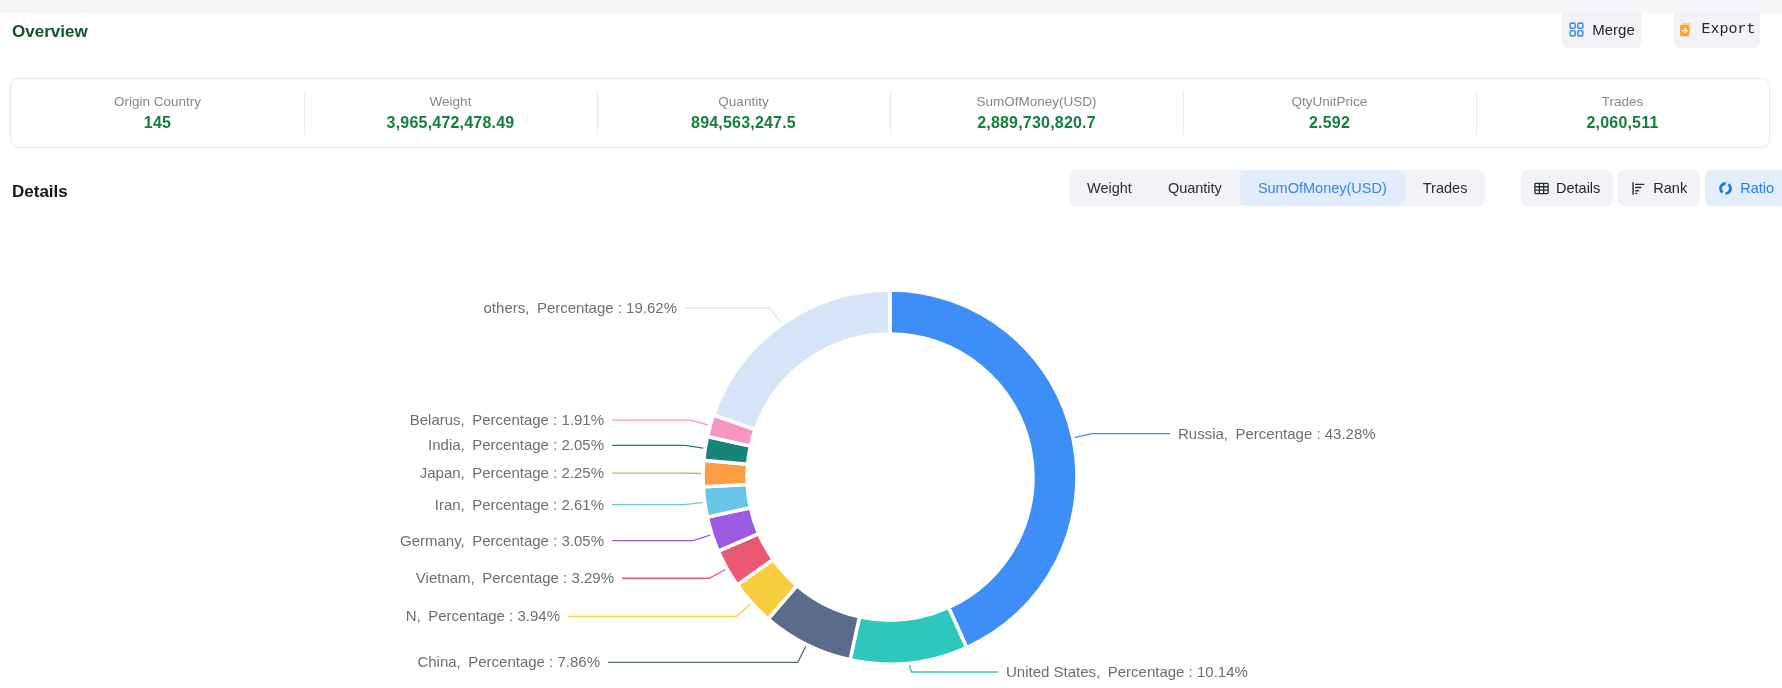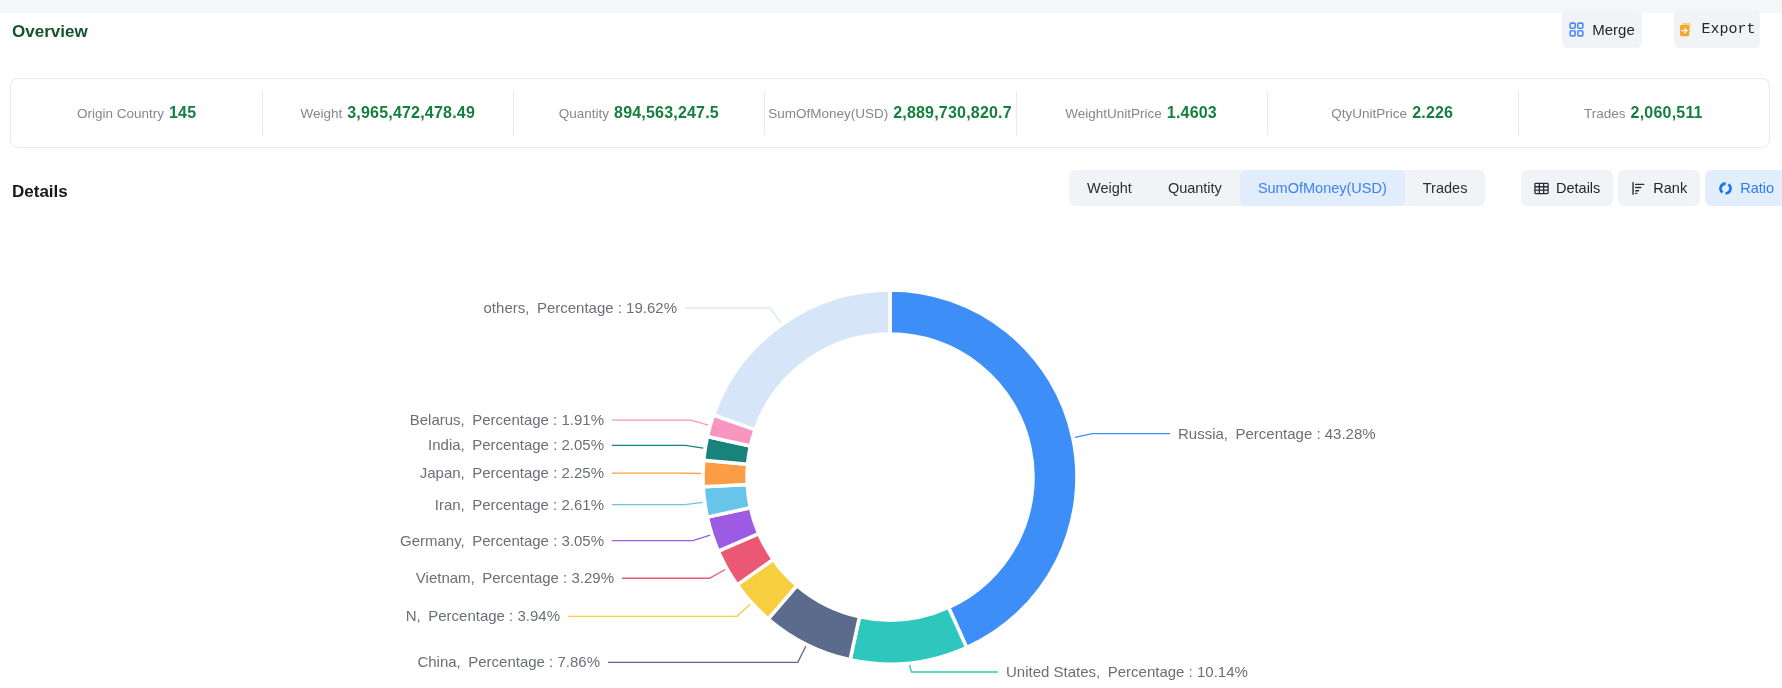--- a/index.html
+++ b/index.html
@@ -11,21 +11,21 @@
   .top-strip{position:absolute;left:0;top:0;width:100%;height:13px;background:#f5f6f8;}
   .page-title{position:absolute;left:12px;top:22px;font-size:17px;font-weight:bold;color:#14532d;}
   .hdr-btn{position:absolute;top:10px;height:38px;background:#f1f3f7;border-radius:6px;
     display:flex;align-items:center;justify-content:center;gap:8px;font-size:15px;color:#24262b;cursor:pointer;}
   .hdr-btn svg{display:block;}
   #merge-btn{right:140px;width:80px;}
   #export-btn{right:22px;width:86px;font-family:Liberation Mono, monospace;}
 
   .stats-card{position:absolute;left:10px;top:78px;width:1760px;height:70px;background:#fff;
     border:1px solid #e7e9ed;border-radius:8px;display:flex;box-sizing:border-box;}
-  .stat{flex:1;display:flex;flex-direction:row;align-items:center;justify-content:center;gap:5px;position:relative;}
+  .stat{flex:1;display:flex;flex-direction:column;align-items:center;justify-content:center;gap:5px;position:relative;}
   .stat + .stat::before{content:"";position:absolute;left:0;top:12px;bottom:12px;width:1px;background:#e7e9ed;}
   .stat .s-label{font-size:13.5px;color:#83878f;}
   .stat .s-value{font-size:16px;font-weight:bold;color:#15803d;letter-spacing:.2px;}
 
   .details-title{position:absolute;left:12px;top:182px;font-size:17px;font-weight:bold;color:#16181d;}
 
   .metric-tabs{position:absolute;left:1069px;top:170px;height:36px;display:flex;
     background:#f1f3f7;border-radius:6px;}
   .mtab{padding:0 18px;line-height:36px;font-size:14.5px;color:#2b2e33;cursor:pointer;white-space:nowrap;}
   .mtab.active{background:#e1edfc;color:#3a82f6;border-radius:6px;}
@@ -80,26 +80,22 @@
   </div>
   <div class="stat">
     <div class="s-label">Quantity</div>
     <div class="s-value">894,563,247.5</div>
   </div>
   <div class="stat">
     <div class="s-label">SumOfMoney(USD)</div>
     <div class="s-value">2,889,730,820.7</div>
   </div>
   <div class="stat">
-    <div class="s-label">WeightUnitPrice</div>
-    <div class="s-value">1.4603</div>
-  </div>
-  <div class="stat">
     <div class="s-label">QtyUnitPrice</div>
-    <div class="s-value">2.226</div>
+    <div class="s-value">2.592</div>
   </div>
   <div class="stat">
     <div class="s-label">Trades</div>
     <div class="s-value">2,060,511</div>
   </div>
 </div>
 
 <div class="details-title">Details</div>
 
 <div class="metric-tabs">

